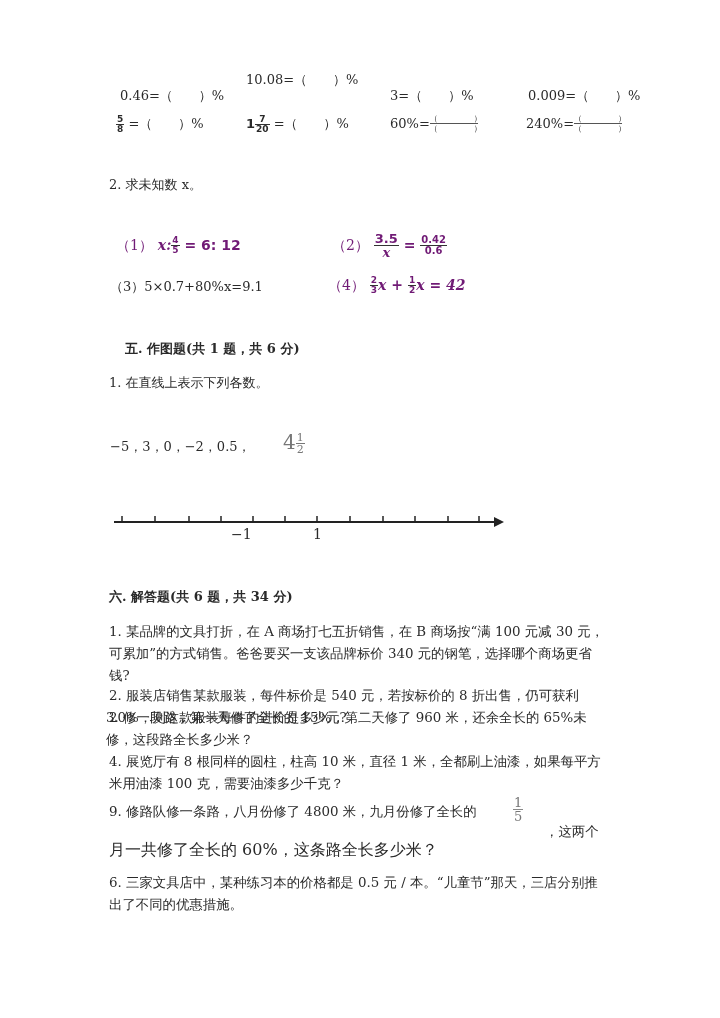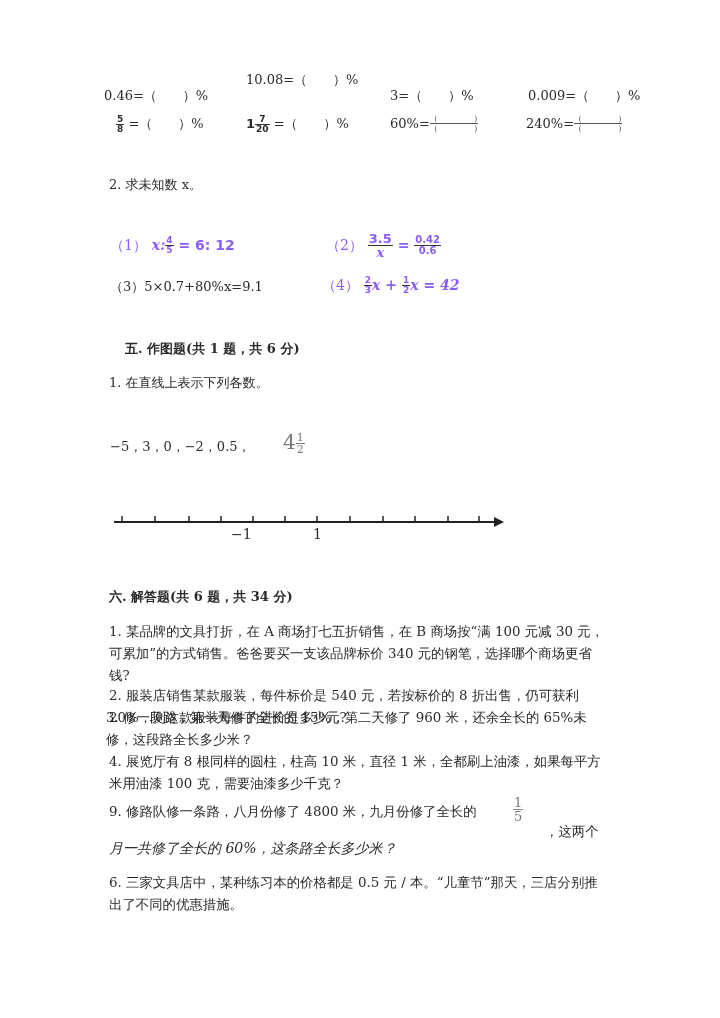--- a/index.html
+++ b/index.html
@@ -9,30 +9,30 @@
   .t13 { font-size:13px; }
   .sans { font-family:"DejaVu Sans","Liberation Sans",sans-serif; }
   .bold { font-weight:bold; }
   .frac { display:inline-block; vertical-align:middle; text-align:center; line-height:1; }
   .frac .num { display:block; padding:0 1px; }
   .frac .den { display:block; border-top:1px solid #333; padding:0 1px; }
   .small-frac { font-size:9px; font-weight:bold; font-family:"DejaVu Sans",sans-serif; }
   .blank-frac { font-size:8px; display:inline-block; vertical-align:middle; text-align:center; line-height:1; width:48px; }
   .blank-frac .num { display:block; letter-spacing:14px; }
   .blank-frac .den { display:block; border-top:1px solid #555; letter-spacing:14px; padding-top:1px; }
-  .eq { font-family:"DejaVu Sans",sans-serif; font-weight:bold; font-size:14px; color:#8b5cf6; }
+  .eq { font-family:"DejaVu Sans",sans-serif; font-weight:bold; font-size:14px; color:#701a75;margin-left:6px; }
   .eq i { font-family:"DejaVu Serif",serif; font-style:italic; }
   .gray { color:#777; }
   .numline { position:absolute; left:114px; top:512px; }
   .body-text { font-size:13.4px; line-height:22px; width:500px; white-space:normal; }
 </style>
 </head>
 <body>
 
-<div class="abs t13" style="left:104px;top:87px;">0.46=（　　）%</div>
+<div class="abs t13" style="left:120px;top:87px;">0.46=（　　）%</div>
 <div class="abs t13" style="left:246px;top:71px;">10.08=（　　）%</div>
 <div class="abs t13" style="left:390px;top:87px;">3=（　　）%</div>
 <div class="abs t13" style="left:528px;top:87px;">0.009=（　　）%</div>
 
 <div class="abs t13" style="left:116px;top:115px;">
   <span class="frac small-frac"><span class="num">5</span><span class="den">8</span></span><span> =（　　）%</span>
 </div>
 <div class="abs t13" style="left:246px;top:115px;">
   <span class="sans bold">1</span><span class="frac small-frac"><span class="num">7</span><span class="den">20</span></span><span> =（　　）%</span>
 </div>
@@ -106,15 +106,15 @@
 <div class="abs body-text" style="left:106px;top:707px;">3. 修一段路，第一天修了全长的 15%，第二天修了 960 米，还余全长的 65%未修，这段路全长多少米？</div>
 <div class="abs body-text" style="left:109px;top:751px;">4. 展览厅有 8 根同样的圆柱，柱高 10 米，直径 1 米，全都刷上油漆，如果每平方米用油漆 100 克，需要油漆多少千克？</div>
 
 <div class="abs" style="left:109px;top:803px;font-size:13.4px;">
   <span>9. 修路队修一条路，八月份修了 4800 米，九月份修了全长的</span>
 </div>
 <div class="abs gray" style="left:513px;top:796px;font-size:13px;">
   <span class="frac"><span class="num">1</span><span class="den" style="border-top-color:#888;">5</span></span>
 </div>
 <div class="abs" style="left:545px;top:803px;font-size:13.4px;margin-top:20px;">，这两个</div>
-<div class="abs" style="left:109px;top:840px;font-size:14px;font-style:italic;">月一共修了全长的 60%，这条路全长多少米？</div>
+<div class="abs" style="left:109px;top:840px;font-size:16px;">月一共修了全长的 60%，这条路全长多少米？</div>
 
 <div class="abs body-text" style="left:109px;top:872px;">6. 三家文具店中，某种练习本的价格都是 0.5 元 / 本。“儿童节”那天，三店分别推出了不同的优惠措施。</div>
 
 </body></html>

